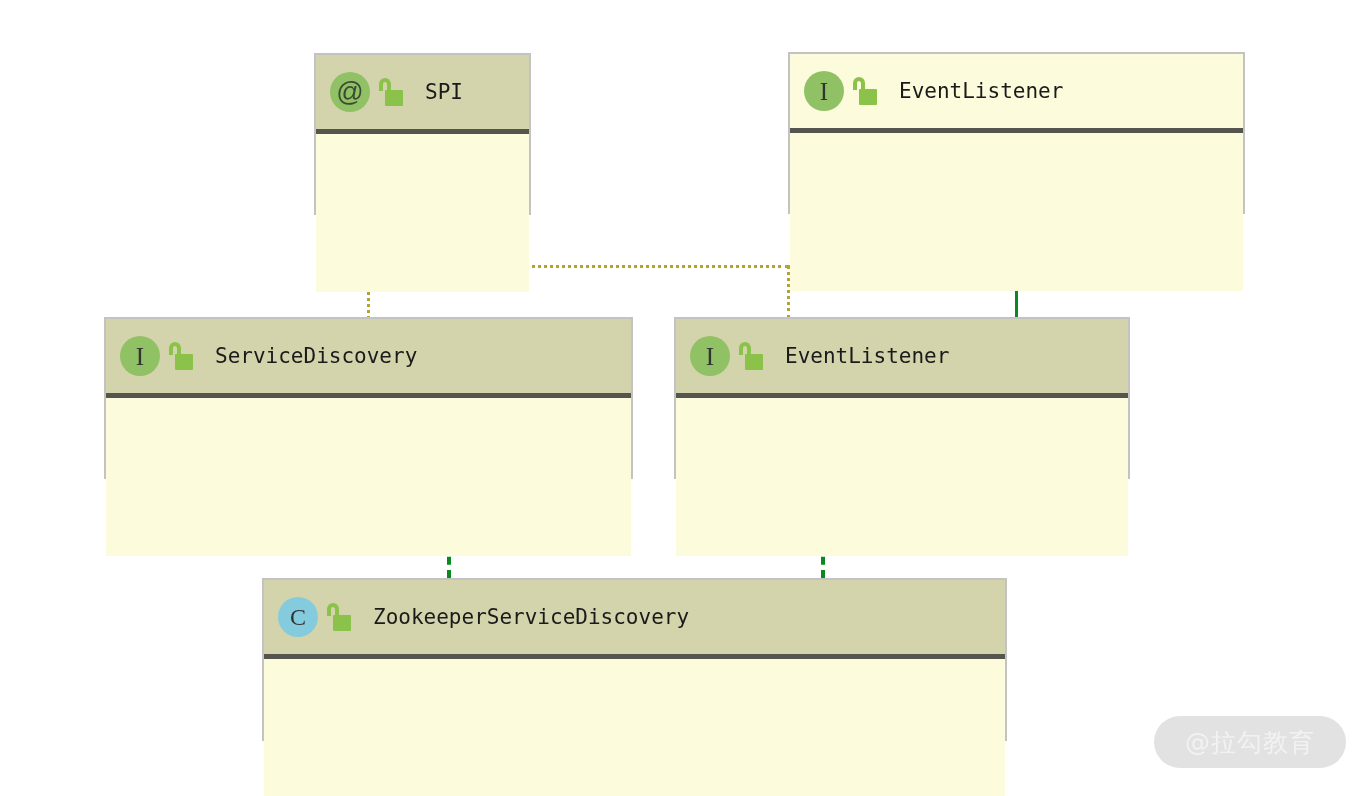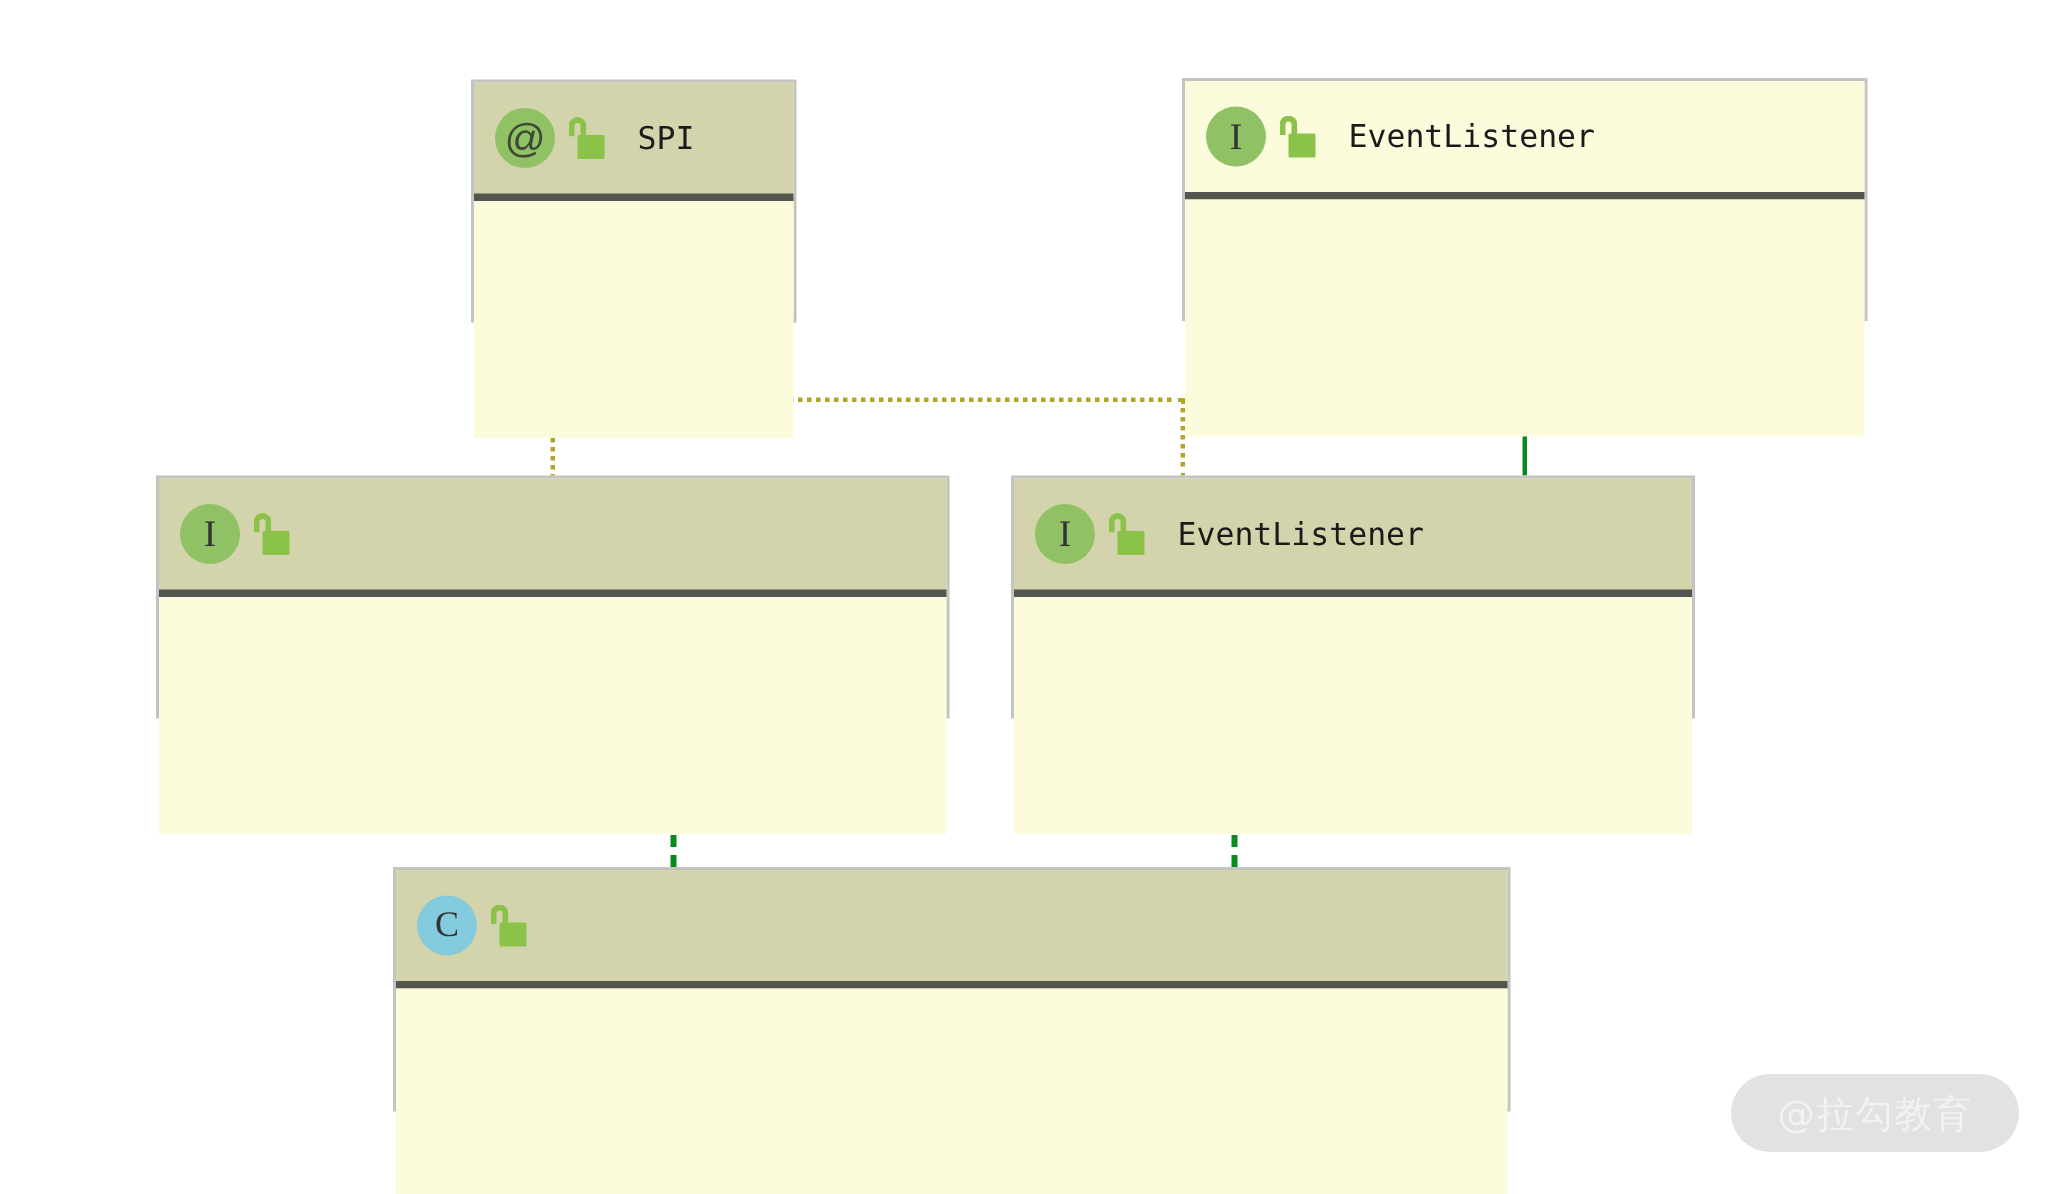--- a/index.html
+++ b/index.html
@@ -208,20 +208,21 @@
     <div class="uml-body"></div>
   </div>
 
   <div class="uml-box" style="left:104px; top:317px; width:529px; height:162px;">
     <div class="uml-header">
       <span class="stereo">I</span>
       <span class="lock">
         <span class="shackle"></span>
           <span class="body"></span>
       </span>
+      <span class="uml-title">ServiceDiscovery</span>
     </div>
     <div class="uml-body"></div>
   </div>
 
   <div class="uml-box" style="left:674px; top:317px; width:456px; height:162px;">
     <div class="uml-header">
       <span class="stereo">I</span>
       <span class="lock">
         <span class="shackle"></span>
           <span class="body"></span>
@@ -231,20 +232,21 @@
     <div class="uml-body"></div>
   </div>
 
   <div class="uml-box" style="left:262px; top:578px; width:745px; height:163px;">
     <div class="uml-header">
       <span class="stereo klass">C</span>
       <span class="lock">
         <span class="shackle"></span>
           <span class="body"></span>
       </span>
+      <span class="uml-title">ZookeeperServiceDiscovery</span>
     </div>
     <div class="uml-body"></div>
   </div>
 
   <div class="watermark">
     <span>@拉勾教育</span>
   </div>
 
 </div>
 

